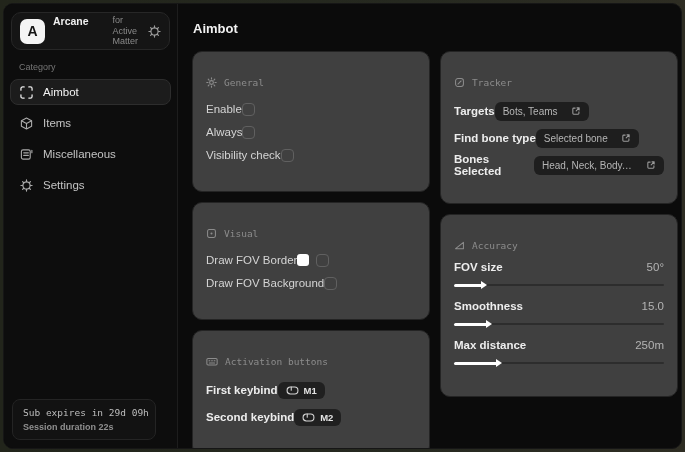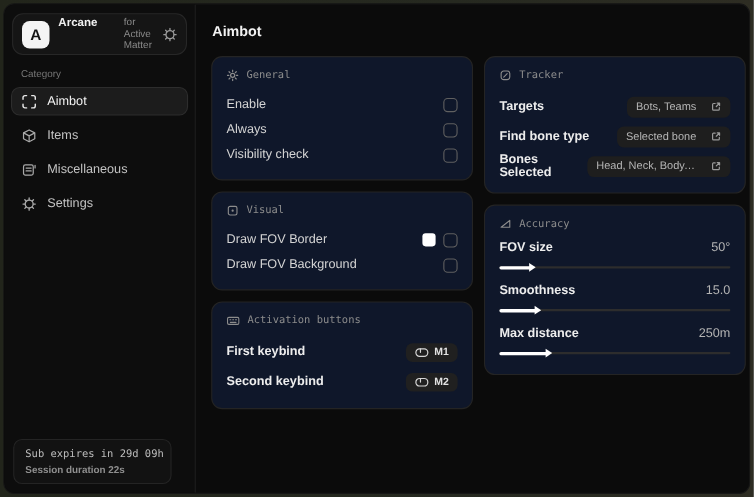--- a/index.html
+++ b/index.html
@@ -41,26 +41,26 @@
     position:absolute; left:8px; right:21px; bottom:8px;
     background:#121212; border:1px solid #242424; border-radius:8px; padding:7px 10px;
   }
   .footer-line1 { font-family:"DejaVu Sans Mono", monospace; font-size:9.5px; color:#bdbdbd; white-space:nowrap; }
   .footer-line2 { font-size:9px; font-weight:bold; color:#8f8f8f; margin-top:4px; }
   
   .main { flex:1; padding:10px 14px; overflow:hidden; }
   .page-title { font-size:13px; font-weight:bold; color:#f2f2f2; margin:7px 0 15px 1px; }
   .columns { display:flex; gap:10px; align-items:flex-start; }
   .col { display:flex; flex-direction:column; gap:10px; width:238px; flex:none; }
-  .panel { background:#0f172a; border:1px solid #242424; border-radius:10px; padding:11px 13px; width:100%; }
+  .panel { background:#404040; border:1px solid #242424; border-radius:10px; padding:25px 13px; width:100%; }
   .panel-header {
     display:flex; align-items:center; gap:7px; margin-bottom:10px;
     font-family:"DejaVu Sans Mono", monospace; font-size:9.5px; color:#8c8c8c;
   }
-  .row { display:flex; align-items:center; justify-content:space-between; height:22px; }
+  .row { display:flex; align-items:center; justify-content:flex-start; height:22px; }
   .row + .row { margin-top:1px; }
   .row-tall { height:26px; }
   .row-label { font-size:11.5px; color:#d4d4d4; }
   .row-label.bold { font-weight:bold; color:#ededed; }
   .row-right { display:flex; align-items:center; }
   .checkbox { width:13px; height:13px; border:1.5px solid #606060; border-radius:4px; background:transparent; flex:none; }
   .swatch { width:12px; height:12px; background:#ffffff; border-radius:3px; margin-right:7px; flex:none; }
   .badge {
     display:flex; align-items:center; gap:5px; background:#202020; border-radius:6px;
     padding:3px 8px; color:#e3e3e3; font-size:9.5px; font-weight:bold;

